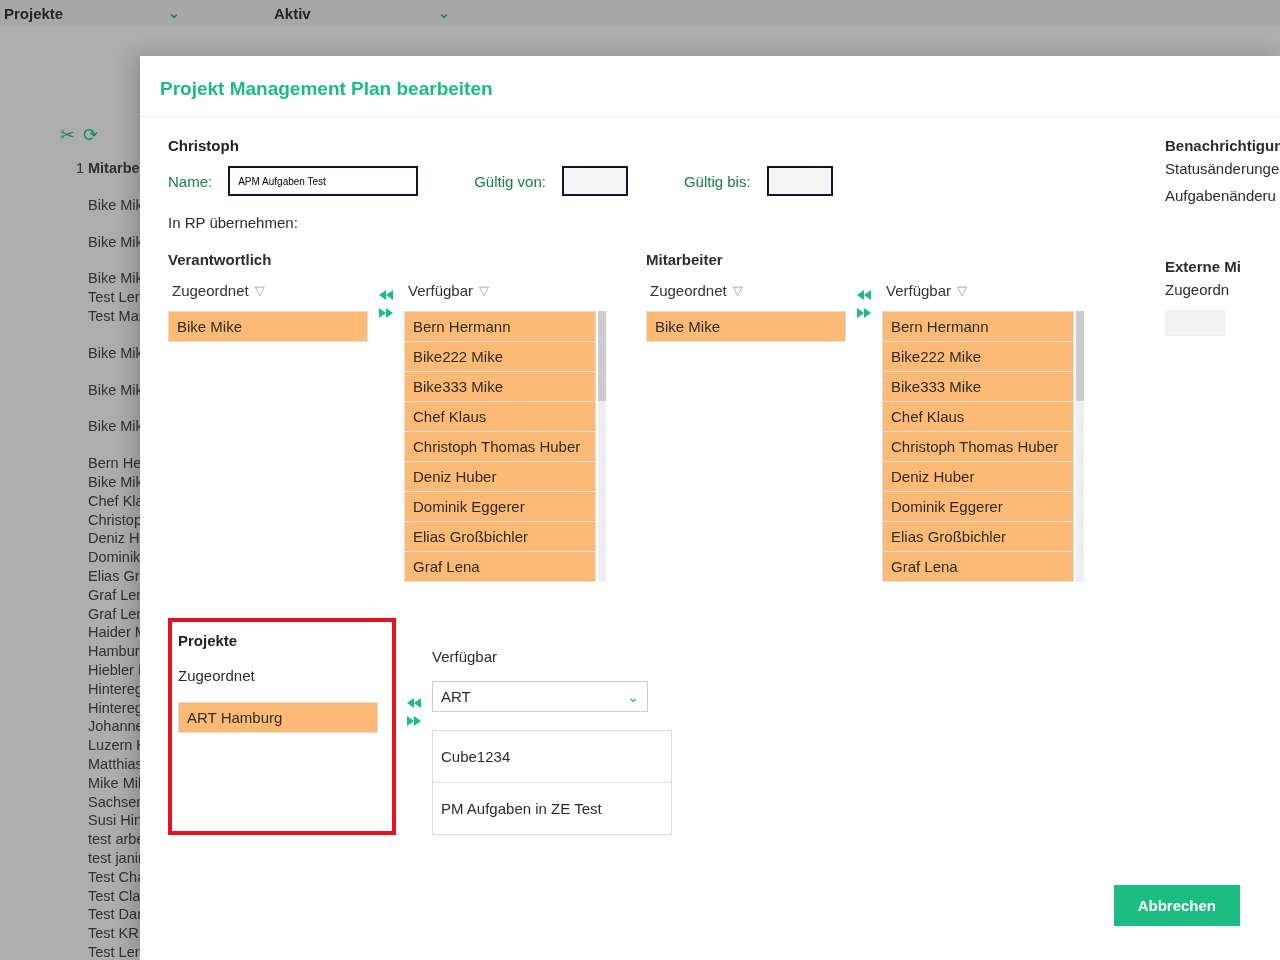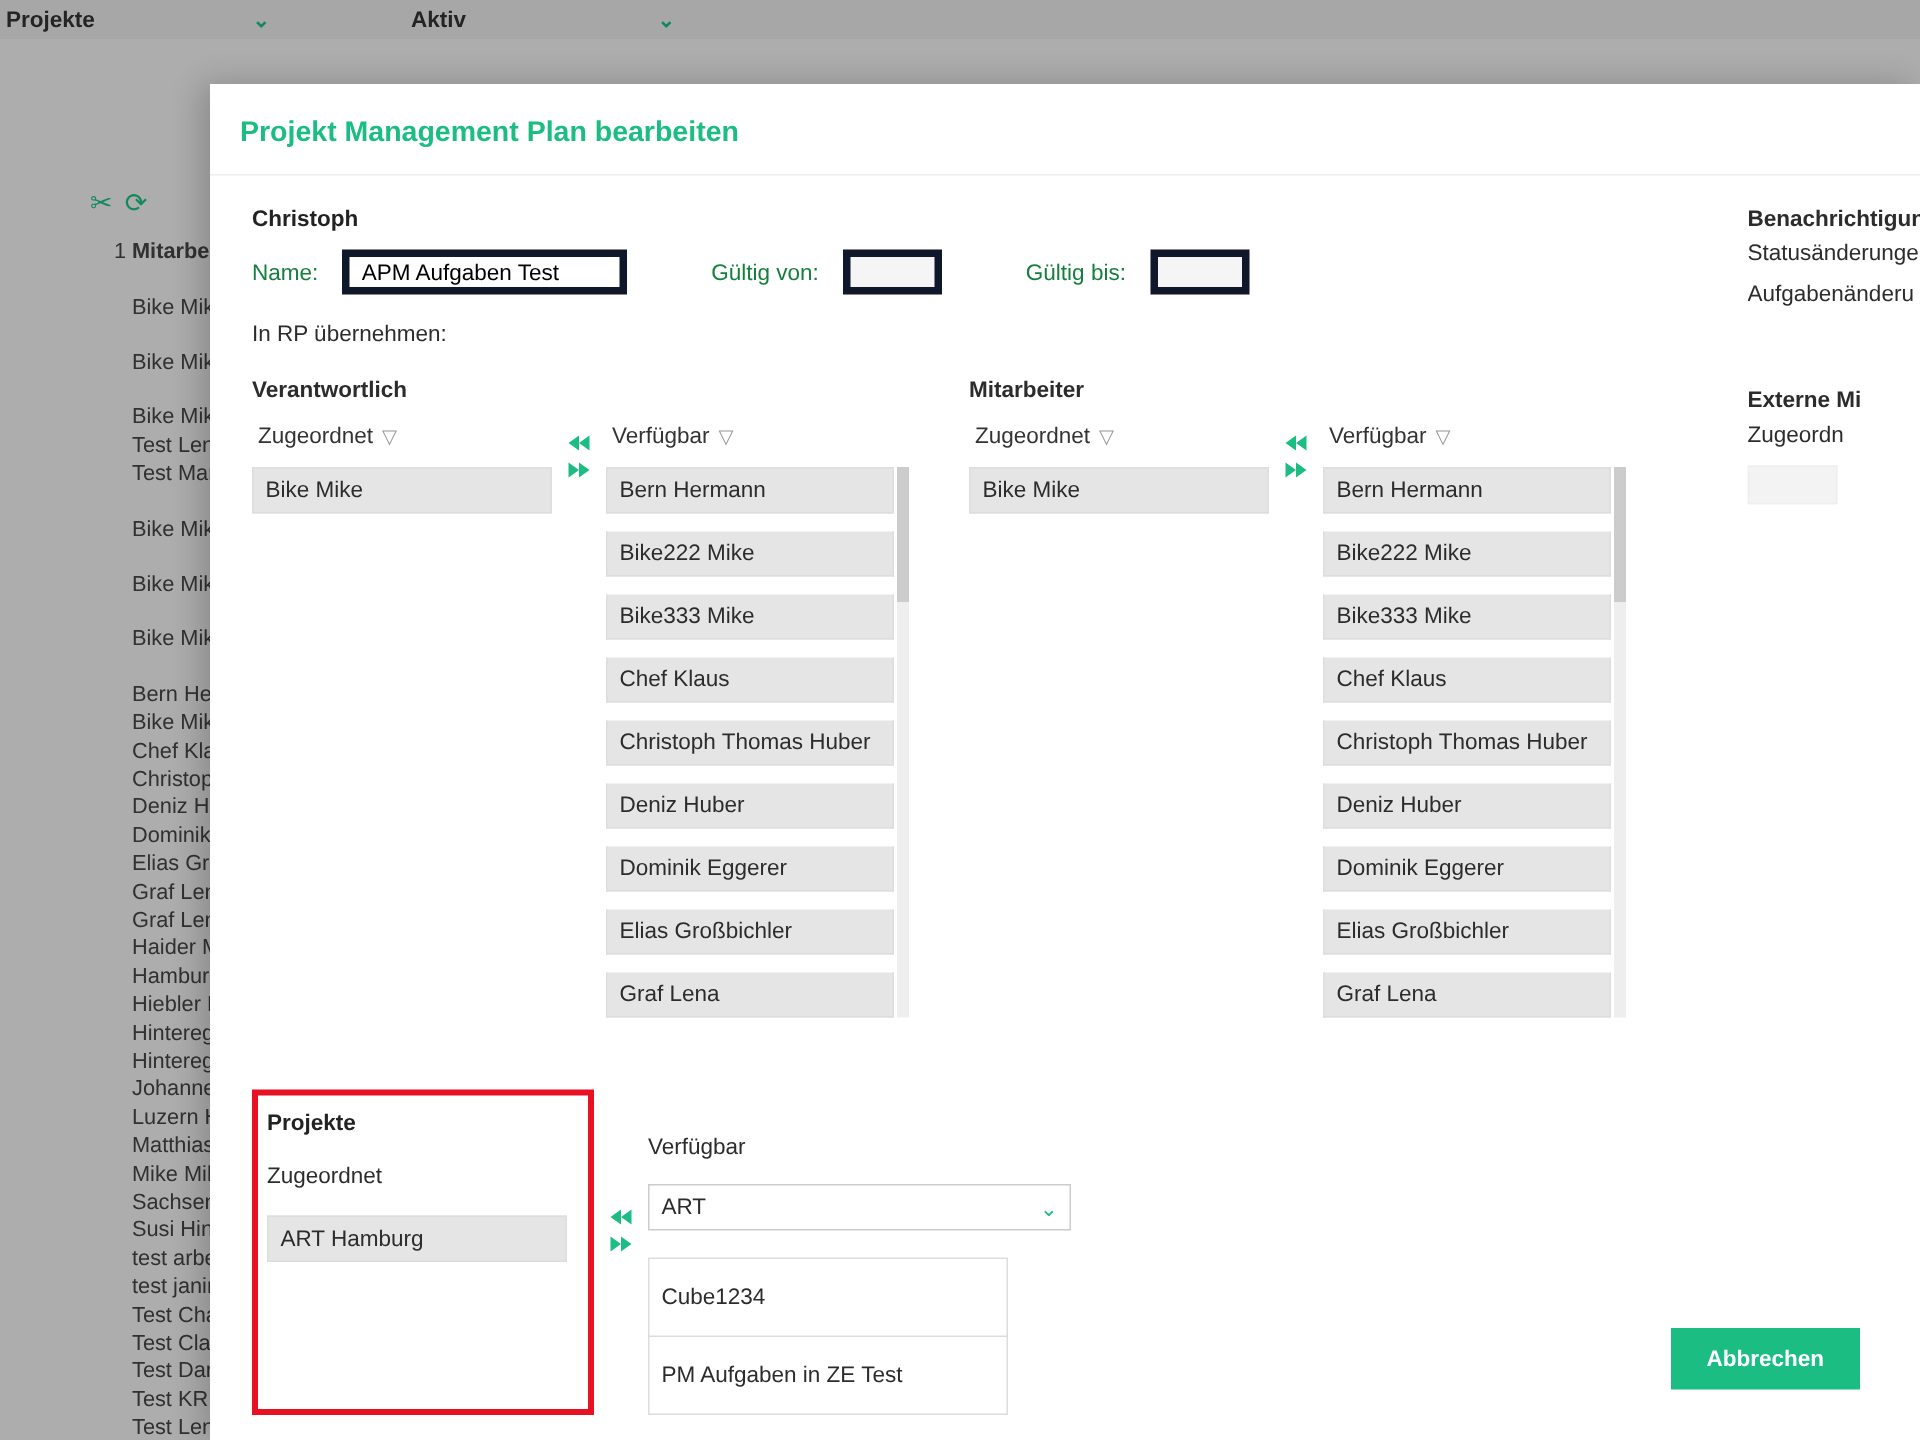--- a/index.html
+++ b/index.html
@@ -23,58 +23,58 @@
 .modal { position:absolute; top:56px; left:140px; right:0; bottom:0; background:#fff; box-shadow:-6px 0 20px rgba(0,0,0,0.2); display:flex; flex-direction:column; }
 .modal-title { color:#1bbd82; font-weight:700; font-size:19px; padding:22px 0 16px 20px; }
 .sep { height:1px; background:#eee; }
 .modal-body { flex:1; overflow:auto; padding:20px 0 20px 28px; position:relative; }
 
 .section-h { font-weight:700; font-size:15px; margin-bottom:12px; color:#222; }
 
 
 .basis { display:flex; align-items:center; gap:16px; flex-wrap:nowrap; }
 .basis .lbl { font-size:15px; color:#15803d; }
-.basis input[type="text"] { height:30px; border:5px solid #0f172a; padding:0 8px; font-size:15px; }
+.basis input[type="text"] { height:30px; border:2px solid #0f172a; padding:0 8px; font-size:10px; }
 .basis .name-in { width:190px; }
 .basis .date-in { width:66px; background:#f5f5f5; border:1px solid #eee; }
 
 .row2 { margin-top:18px; display:flex; align-items:center; gap:8px; }
 
 
 .panels { display:flex; gap:0px; margin-top:20px; }
 .panel { margin-right:50px; }
 .panel .panel-h { font-weight:700; font-size:15px; margin-bottom:14px; }
 
 .dual { display:flex; gap:6px; }
 .col { }
 .subh { display:flex; align-items:center; gap:6px; color:#333; font-size:15px; margin-bottom:12px; padding-left:4px; }
 .filter-icon { color:#999; font-size:13px; }
 
 .list-box { width:200px; }
-.list-box .item { border:1px solid #ddd; padding:6px 8px; font-size:15px; background:#e5e5e5; margin-bottom:12px; }
+.list-box .item { border:1px solid #ddd; padding:6px 8px; font-size:15px; background:#fdba74; margin-bottom:0px; }
 .list-box .item + .item { border-top:0; }
 .list-box.scroll { position:relative; }
 .list-box.scroll .scroll-track { position:absolute; right:-10px; top:0; width:8px; height:100%; background:#eee; }
 .list-box.scroll .scroll-thumb { position:absolute; top:0; width:8px; height:90px; background:#ccc; right:-10px; }
 
 .arrows { display:flex; flex-direction:column; gap:4px; align-items:center; justify-content:flex-start; padding-top:6px; width:24px; }
 .arrows svg { display:block; }
 
 
 .notif { position:absolute; right:0; top:20px; width:115px; overflow:hidden; white-space:nowrap; }
 .notif .h { font-weight:700; font-size:15px; margin-bottom:6px; }
 .notif .ln { font-size:15px; margin-bottom:10px; }
 .notif .h2 { font-weight:700; margin-top:54px; margin-bottom:6px; }
 .notif .tiny-box { width:60px; height:26px; background:#f3f3f3; border:1px solid #eee; margin-top:12px; }
 
 
 .projekte-wrap { display:flex; gap:6px; margin-top:36px; }
 .red-frame { border:4px solid #e81123; padding:10px 6px 30px 6px; width:228px; }
 .proj-col2 { padding-top:12px; }
-.select-like { width:282px; border:1px solid #ccc; padding:6px 8px; font-size:15px; display:flex; align-items:center; justify-content:space-between; }
+.select-like { width:216px; border:1px solid #ccc; padding:6px 8px; font-size:15px; display:flex; align-items:center; justify-content:space-between; }
 .select-like .dd { color:#1bbd82; font-size:14px; }
 .proj-list { width:240px; margin-top:18px; }
 .proj-list .item { border:1px solid #ddd; padding:17px 8px; font-size:15px; }
 .proj-list .item + .item { border-top:0; }
 
 
 .footer { position:absolute; bottom:34px; right:40px; display:flex; gap:14px; }
 .btn { background:#1bbd82; color:#fff; border:none; padding:12px 24px; font-size:15px; font-weight:700; cursor:pointer; }
 </style>
 </head>

